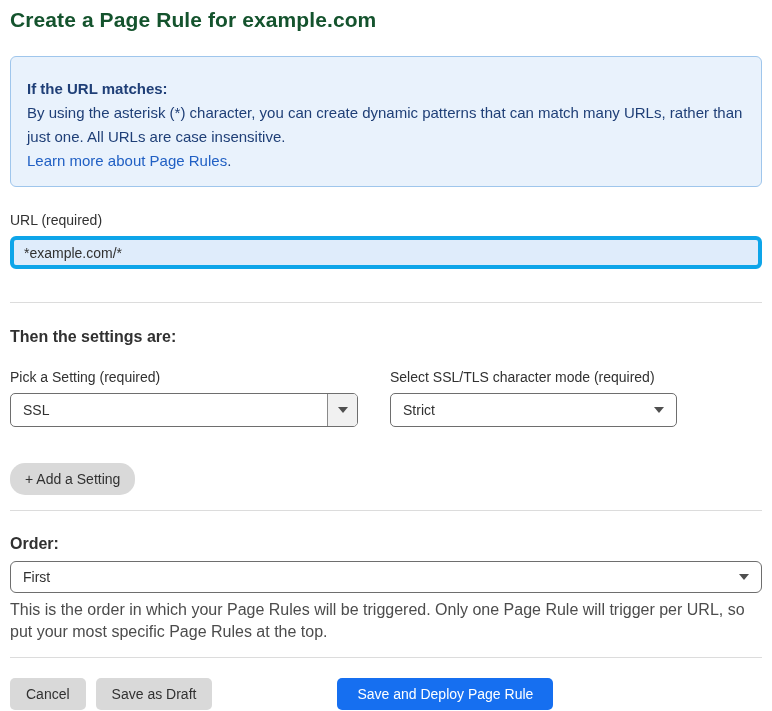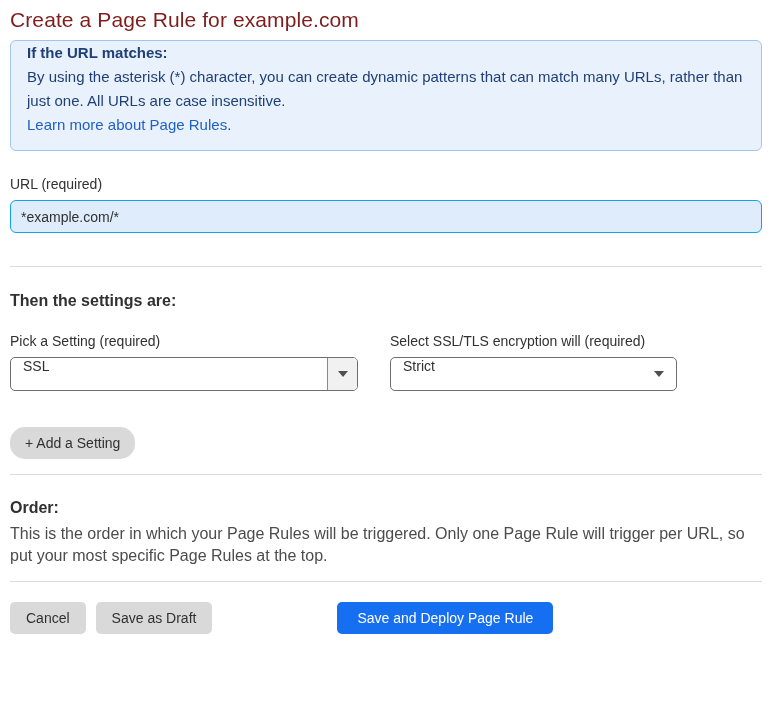--- a/index.html
+++ b/index.html
@@ -8,32 +8,32 @@
     width: 772px;
     height: 711px;
     font-family: "Liberation Sans", sans-serif;
     color: #313131;
     overflow: hidden;
   }
   .container { padding: 8px 10px 0 10px; }
 
   .page-title {
     font-size: 21px;
-    font-weight: 400;
-    color: #7f1d1d;
+    font-weight: 700;
+    color: #14532d;
     letter-spacing: 0.1px;
   }
 
   
   .info-box {
-    margin-top: 8px;
+    margin-top: 24px;
     background: #e9f2fc;
     border: 1px solid #9fc6ec;
     border-radius: 6px;
-    padding: 0 16px 13px 16px;
+    padding: 20px 16px 13px 16px;
     color: #1f3f77;
     font-size: 15px;
     line-height: 24px;
   }
   .info-box .info-heading {
     font-weight: 700;
     font-size: 15px;
     color: #1f3f77;
   }
   .info-box .info-body { max-width: 720px; }
@@ -49,21 +49,21 @@
     color: #313131;
     display: block;
   }
   .url-label { margin-top: 25px; }
 
   .url-input {
     margin-top: 8px;
     width: 100%;
     height: 33px;
     background: #dfecfb;
-    border: 1px solid #0ea5e9;
+    border: 4px solid #0ea5e9;
     border-radius: 6px;
     padding: 0 10px;
     font-size: 14px;
     color: #313131;
     font-family: "Liberation Sans", sans-serif;
     outline: none;
   }
 
   .divider {
     border: none;
@@ -92,21 +92,21 @@
   .settings-col-right { margin-left: 22px; width: 287px; }
 
   
   .select {
     margin-top: 8px;
     height: 34px;
     border: 1px solid #6e6e6e;
     border-radius: 5px;
     background: #ffffff;
     display: flex;
-    align-items: flex-start;
+    align-items: center;
     cursor: pointer;
     overflow: hidden;
   }
   .select-value {
     flex: 1;
     padding: 0 12px;
     font-size: 14px;
     color: #313131;
     white-space: nowrap;
   }
@@ -201,36 +201,42 @@
     <div class="settings-col-left">
       <label class="field-label">Pick a Setting (required)</label>
       <div class="select">
         <span class="select-value">SSL</span>
         <span class="chevron-box">
             <span class="tri"></span>
           </span>
       </div>
     </div>
     <div class="settings-col-right">
-      <label class="field-label">Select SSL/TLS encryption will (required)</label>
+      <label class="field-label">Select SSL/TLS character mode (required)</label>
       <div class="select">
         <span class="select-value">Strict</span>
         <span class="chevron-plain">
             <span class="tri"></span>
           </span>
       </div>
     </div>
   </div>
 
   <button class="add-setting-btn">+ Add a Setting</button>
 
   <hr class="divider divider-2">
 
   <h2 class="section-heading order-heading">Order:</h2>
 
+  <div class="select order-select">
+    <span class="select-value">First</span>
+    <span class="chevron-plain">
+        <span class="tri"></span>
+      </span>
+  </div>
 
   <p class="helper-text">This is the order in which your Page Rules will be triggered. Only one Page Rule will trigger per URL, so put your most specific Page Rules at the top.</p>
 
   <hr class="divider divider-3">
 
   <div class="footer">
     <button class="btn btn-gray">Cancel</button>
     <button class="btn btn-gray">Save as Draft</button>
     <button class="btn btn-blue">Save and Deploy Page Rule</button>
   </div>

